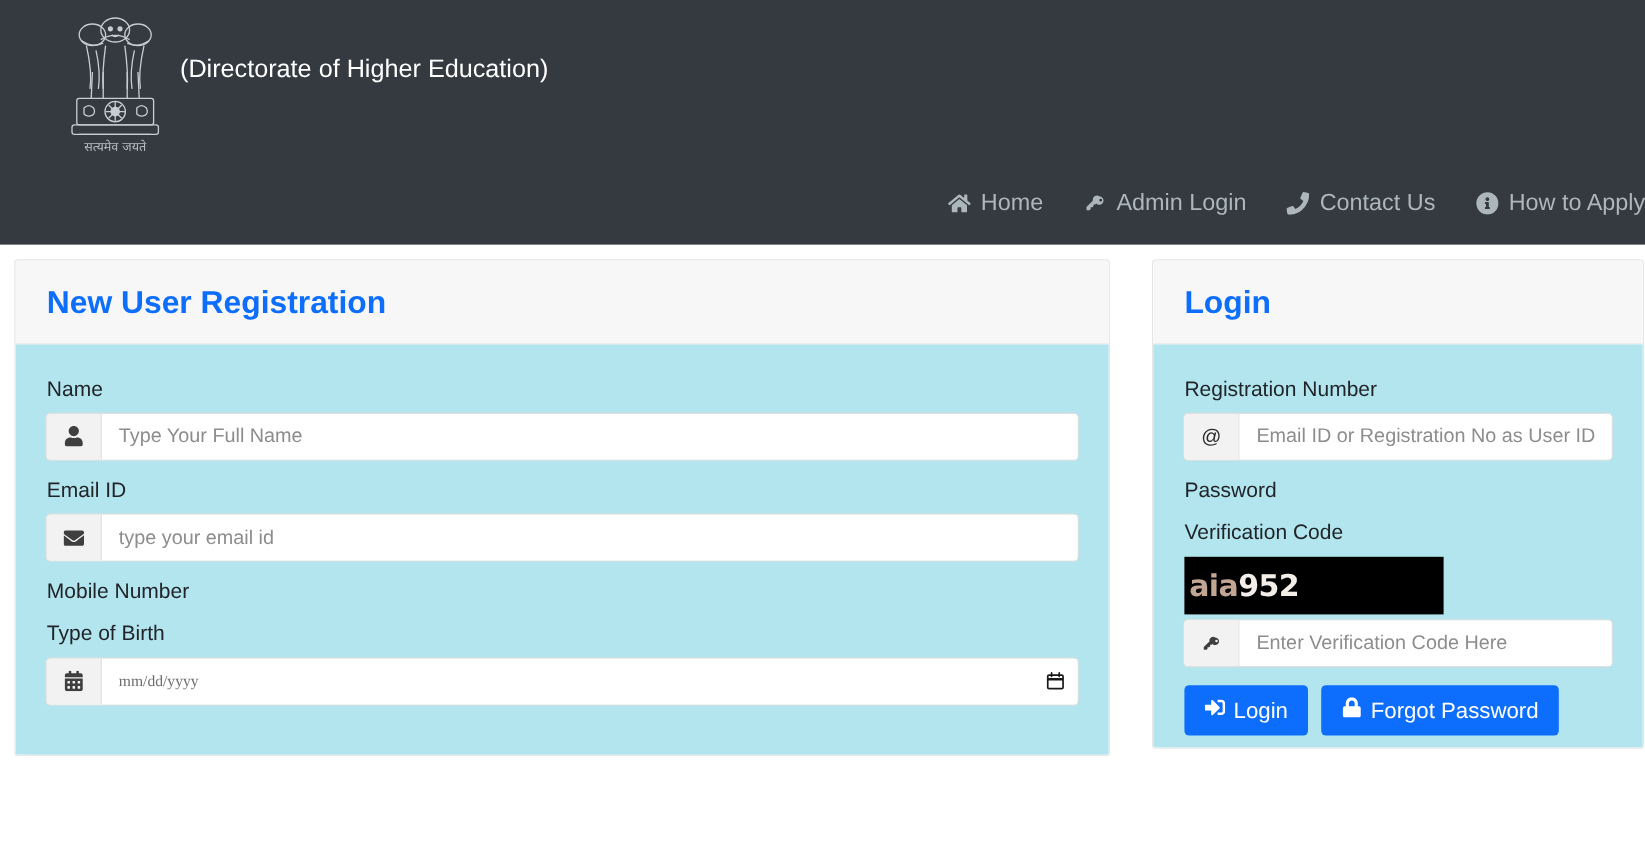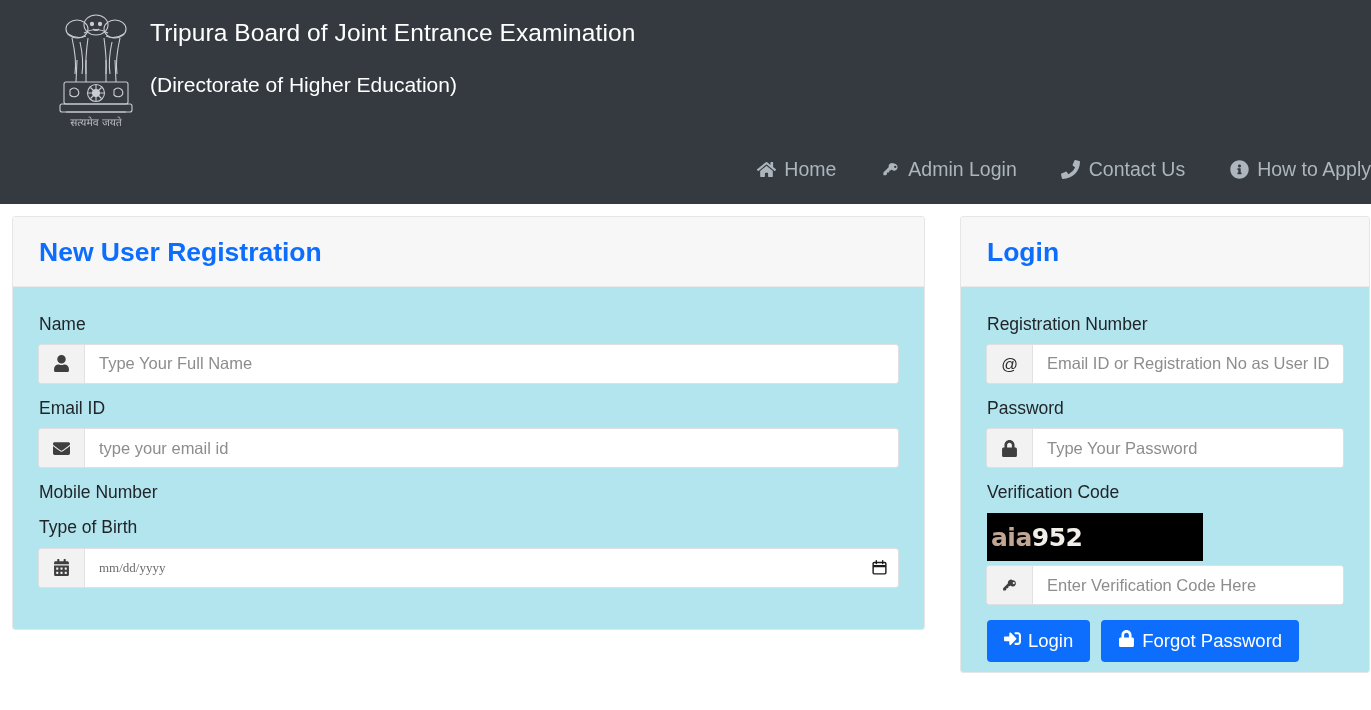--- a/index.html
+++ b/index.html
@@ -56,21 +56,21 @@
     white-space: nowrap;
   }
 
   
   .main-nav {
     position: absolute;
     right: 0px;
     top: 158px;
     display: flex;
     align-items: center;
-    gap: 16px;
+    gap: 5px;
     white-space: nowrap;
   }
   .nav-item {
     display: inline-flex;
     align-items: center;
     gap: 8px;
     color: #adb5bd;
     font-size: 19.5px;
     font-weight: 400;
     text-decoration: none;
@@ -285,21 +285,20 @@
           <path d="M64 82 q4 -4 8 0 q2 4 -1 6 q-4 2 -7 -1z"></path>
 
           <rect x="10" y="96" width="72" height="8" rx="2"></rect>
           <path d="M16 104 h60"></path>
         </g>
         <text x="46" y="118" text-anchor="middle" font-family="'DejaVu Sans', sans-serif" font-size="10.5" fill="#b9bcc2">सत्यमेव जयते</text>
       </svg>
     </div>
 
     <div class="brand-text">
-      <div class="brand-title">Tripura Board of Joint Entrance Examination</div>
       <div class="brand-sub">(Directorate of Higher Education)</div>
     </div>
   </div>
 
   <nav class="main-nav">
 
     <a class="nav-item">
       <span class="nav-icon">
         <svg viewBox="0 0 576 512">
             <path d="M280.37 148.26L96 300.11V464a16 16 0 0 0 16 16l112.06-.29a16 16 0 0 0 15.92-16V368a16 16 0 0 1 16-16h64a16 16 0 0 1 16 16v95.64a16 16 0 0 0 16 16.05L464 480a16 16 0 0 0 16-16V300L295.67 148.26a12.19 12.19 0 0 0-15.3 0zM571.6 251.47L488 182.56V44.05a12 12 0 0 0-12-12h-56a12 12 0 0 0-12 12v72.61L318.47 43a48 48 0 0 0-61 0L4.34 251.47a12 12 0 0 0-1.6 16.9l25.5 31A12 12 0 0 0 45.15 301l235.22-193.74a12.19 12.19 0 0 1 15.3 0L530.9 301a12 12 0 0 0 16.9-1.6l25.5-31a12 12 0 0 0-1.7-16.93z"></path>
@@ -410,28 +409,20 @@
         <div class="input-group">
           <span class="input-addon">
             <span class="addon-text">@</span>
           </span>
           <input class="text-input" type="text" placeholder="Email ID or Registration No as User ID" style="">
         </div>
       </div>
 
       <div class="field">
         <label class="field-label">Password</label>
-        <div class="input-group">
-          <span class="input-addon">
-            <svg viewBox="0 0 448 512">
-                <path d="M400 224h-24v-72C376 68.2 307.8 0 224 0S72 68.2 72 152v72H48c-26.5 0-48 21.5-48 48v192c0 26.5 21.5 48 48 48h352c26.5 0 48-21.5 48-48V272c0-26.5-21.5-48-48-48zm-104 0H152v-72c0-39.7 32.3-72 72-72s72 32.3 72 72v72z"></path>
-              </svg>
-          </span>
-          <input class="text-input" type="text" placeholder="Type Your Password" style="">
-        </div>
       </div>
 
       <div class="field">
         <label class="field-label">Verification Code</label>
 
         <div class="captcha-img">
           <span class="captcha-text"><span class="cap-a">aia</span><span class="cap-b">952</span></span>
         </div>
 
         <div class="input-group">

